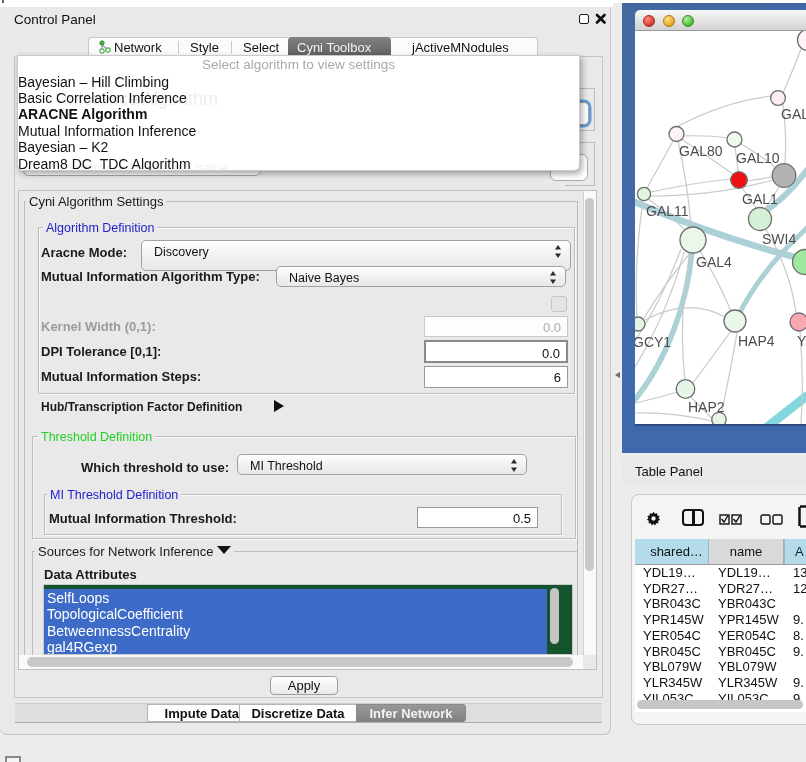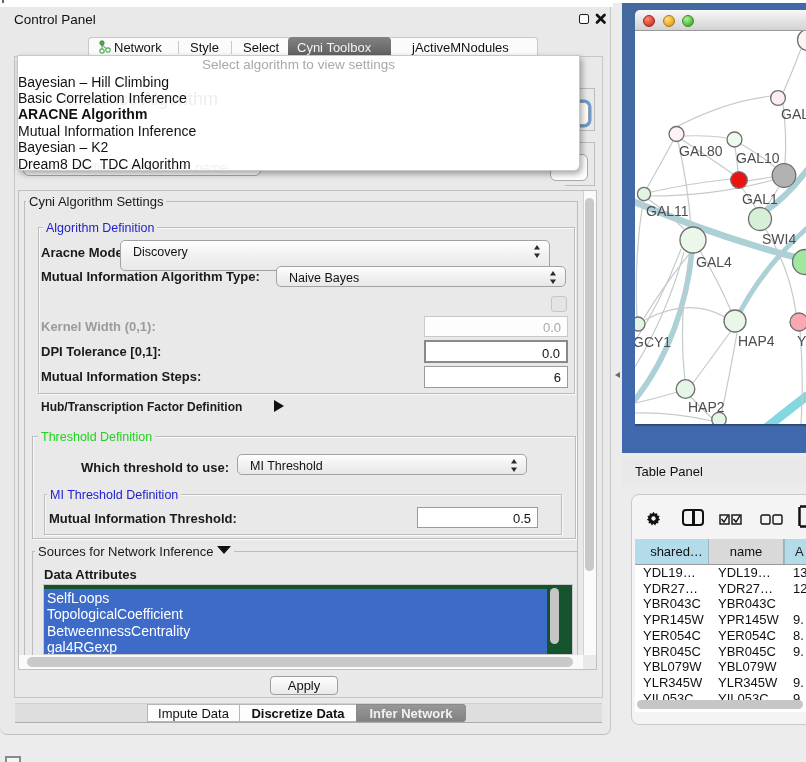--- a/index.html
+++ b/index.html
@@ -68,21 +68,21 @@
   <div class="abs" style="left:19px;top:655px;width:564px;height:14px;background:#fafafa;"></div>
   <div class="abs" style="left:27px;top:657px;width:546px;height:10px;background:#c9c9c9;border-radius:5px;"></div>
 
   <div class="abs" style="left:24px;top:201px;width:554px;height:454px;border:1px solid #bcbcbc;border-bottom:none;box-sizing:border-box;"></div>
   <div class="gtitle" style="left:26px;top:194px;font-size:13px;color:#1a1a1a;">Cyni Algorithm Settings</div>
 
   <div class="gbox" style="left:38px;top:227px;width:535px;height:165px;"></div>
   <div class="gtitle" style="left:43px;top:221px;color:#2222cc;">Algorithm Definition</div>
 
   <div class="lbl abs" style="left:41px;top:245px;">Aracne Mode:</div>
-  <div class="combo" style="left:120px;top:240px;width:430px;height:31px;padding-left:30px;">
+  <div class="combo" style="left:141px;top:240px;width:430px;height:31px;padding-left:30px;">
     <span class="ct">Discovery</span>
     <svg style="position:absolute;right:8px;top:4px;" width="8" height="13" viewBox="0 0 8 13">
       <path d="M4 0 L7 4.5 L1 4.5 Z" fill="#2a2a2a"></path>
         <path d="M4 13 L7 8.5 L1 8.5 Z" fill="#2a2a2a"></path>
     </svg>
   </div>
 
   <div class="lbl abs" style="left:41px;top:269px;">Mutual Information Algorithm Type:</div>
   <div class="combo" style="left:276px;top:266px;width:290px;height:21px;">
     <span class="ct">Naive Bayes</span>
@@ -138,21 +138,21 @@
 
   <div class="abs" style="left:43px;top:584px;width:530px;height:71px;background:#14532d;border:1px solid #c9c9c9;box-sizing:border-box;overflow:hidden;">
     <div style="position:absolute;left:0;top:4px;width:503px;height:67px;background:#3D6BC7;"></div>
     <div style="position:absolute;left:3px;top:4.5px;color:#fff;font-size:14px;line-height:16.6px;">SelfLoops<br>TopologicalCoefficient<br>BetweennessCentrality<br>gal4RGexp</div>
     <div style="position:absolute;left:506px;top:3px;width:9px;height:56px;background:#c6c6c6;border-radius:4.5px;"></div>
   </div>
 
   <div class="abs" style="left:270px;top:676px;width:68px;height:19px;border:1px solid #9e9e9e;border-radius:4px;background:linear-gradient(#fefefe,#e9e9e9);box-sizing:border-box;text-align:center;font-size:13px;color:#111;line-height:17px;">Apply</div>
 
   <div class="abs" style="left:15px;top:703px;width:587px;height:20px;background:#dedede;border-top:1px solid #cfcfcf;border-bottom:1px solid #ababab;box-sizing:border-box;"></div>
-  <div class="abs" style="left:147px;top:704px;width:93px;height:18px;background:#fdfdfd;border:1px solid #b5b5b5;box-sizing:border-box;text-align:center;font-size:13px;font-weight:normal;line-height:17px;color:#111;">Impute Data</div>
+  <div class="abs" style="left:147px;top:704px;width:93px;height:18px;background:#fdfdfd;border:1px solid #b5b5b5;box-sizing:border-box;text-align:right;font-size:13px;font-weight:bold;line-height:17px;color:#111;">Impute Data</div>
   <div class="abs" style="left:239px;top:704px;width:118px;height:18px;background:#fdfdfd;border:1px solid #b5b5b5;box-sizing:border-box;text-align:center;font-size:13px;font-weight:bold;line-height:17px;color:#111;">Discretize Data</div>
   <div class="abs" style="left:356px;top:704px;width:110px;height:18px;background:linear-gradient(#989898,#818181);border:1px solid #8a8a8a;border-radius:0 3px 3px 0;box-sizing:border-box;text-align:center;font-size:13px;font-weight:bold;line-height:17px;color:#f2f2f2;">Infer Network</div>
 
   <div class="abs" style="left:5px;top:756px;width:16px;height:12px;border:2px solid #8a8a8a;background:#f5f5f5;box-sizing:border-box;"></div>
 
   <div class="abs" style="left:615px;top:372px;width:0;height:0;border-right:5px solid #6a6a6a;border-top:3px solid transparent;border-bottom:3px solid transparent;"></div>
 
   <div class="abs" style="left:17px;top:55px;width:563px;height:116px;background:#fff;border:1px solid #c9c9c9;border-radius:0 0 6px 6px;box-shadow:2px 3px 6px rgba(0,0,0,.35);box-sizing:border-box;overflow:hidden;">
     <div style="position:absolute;left:0;top:1px;width:100%;text-align:center;font-size:13.5px;color:#a9a9a9;">Select algorithm to view settings</div>
     <div style="position:absolute;left:45px;top:33px;font-size:18px;color:rgba(110,110,110,.12);">Inference Algorithm</div>

